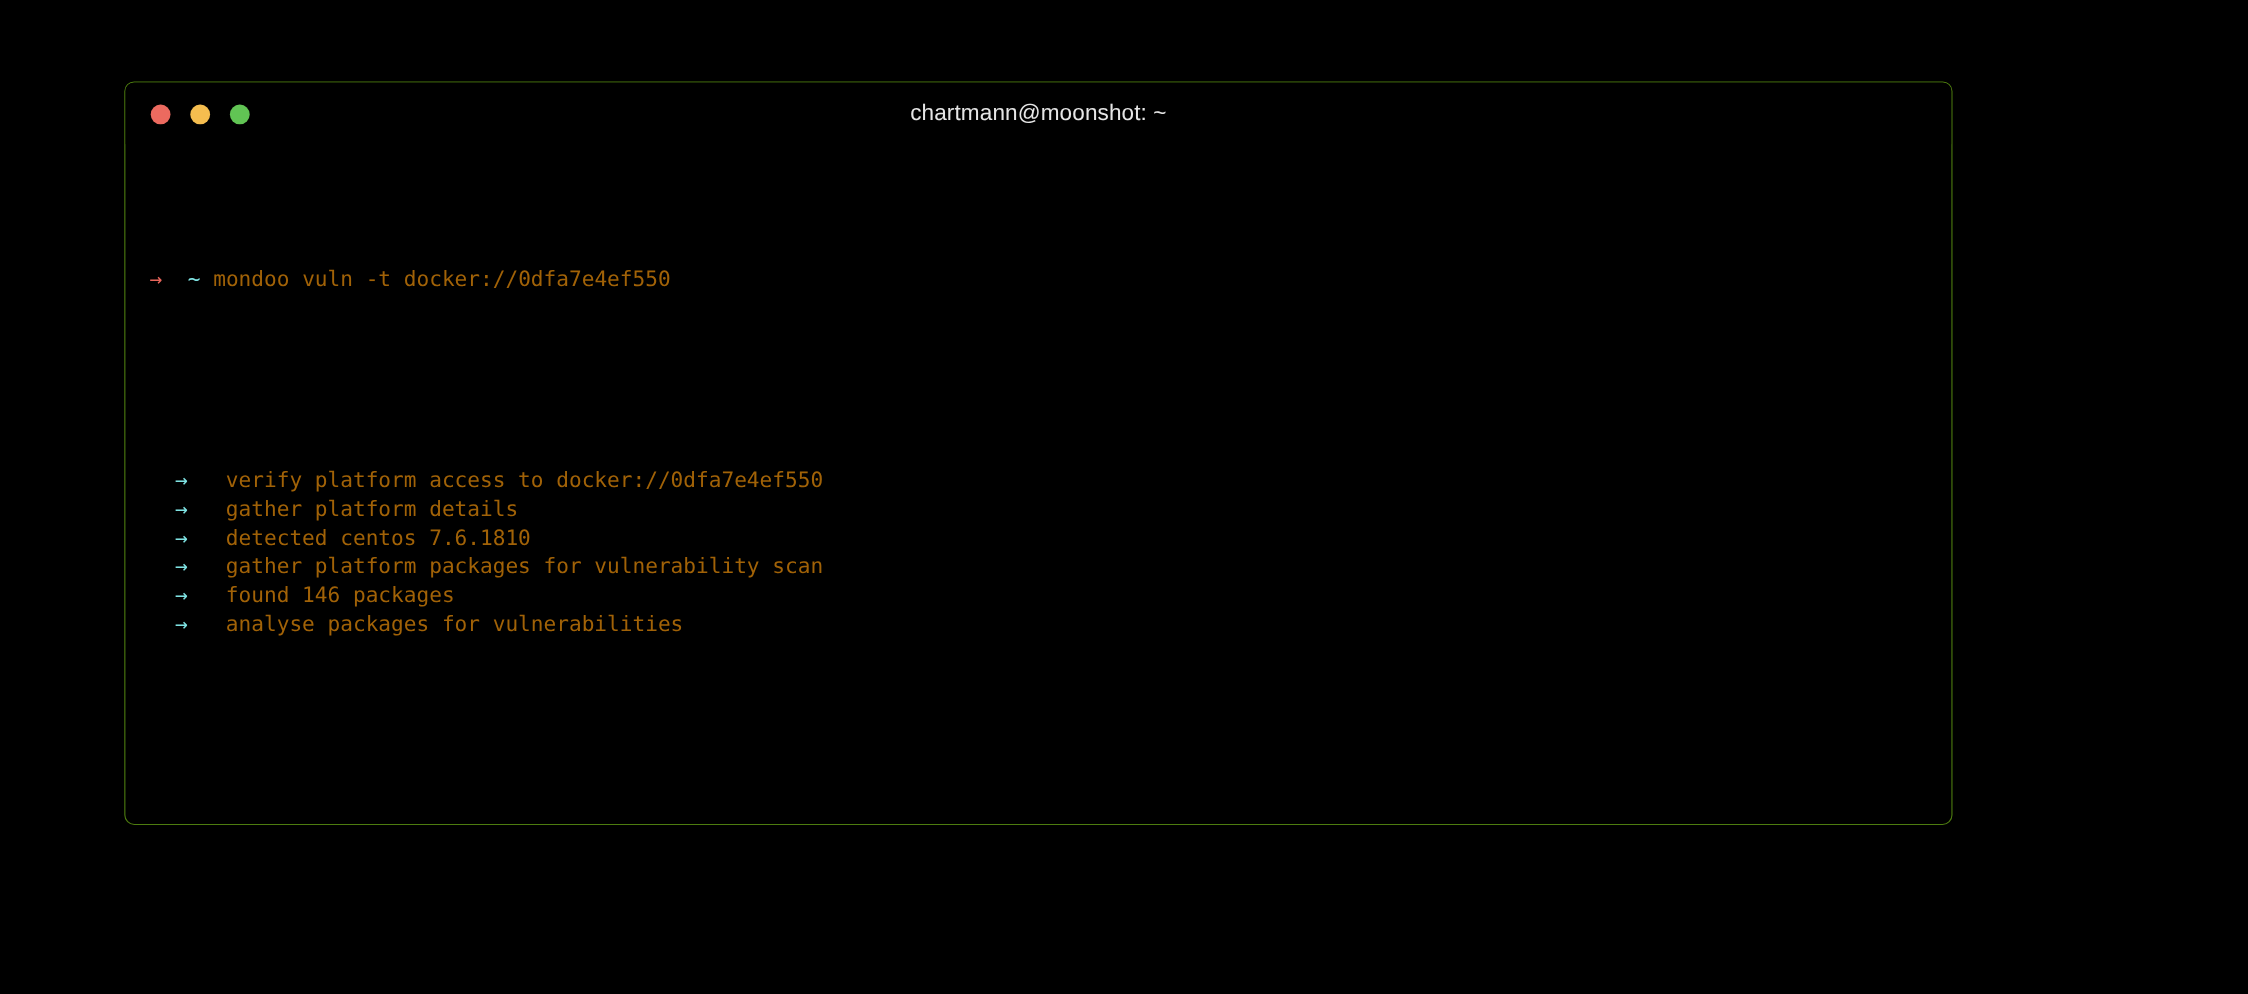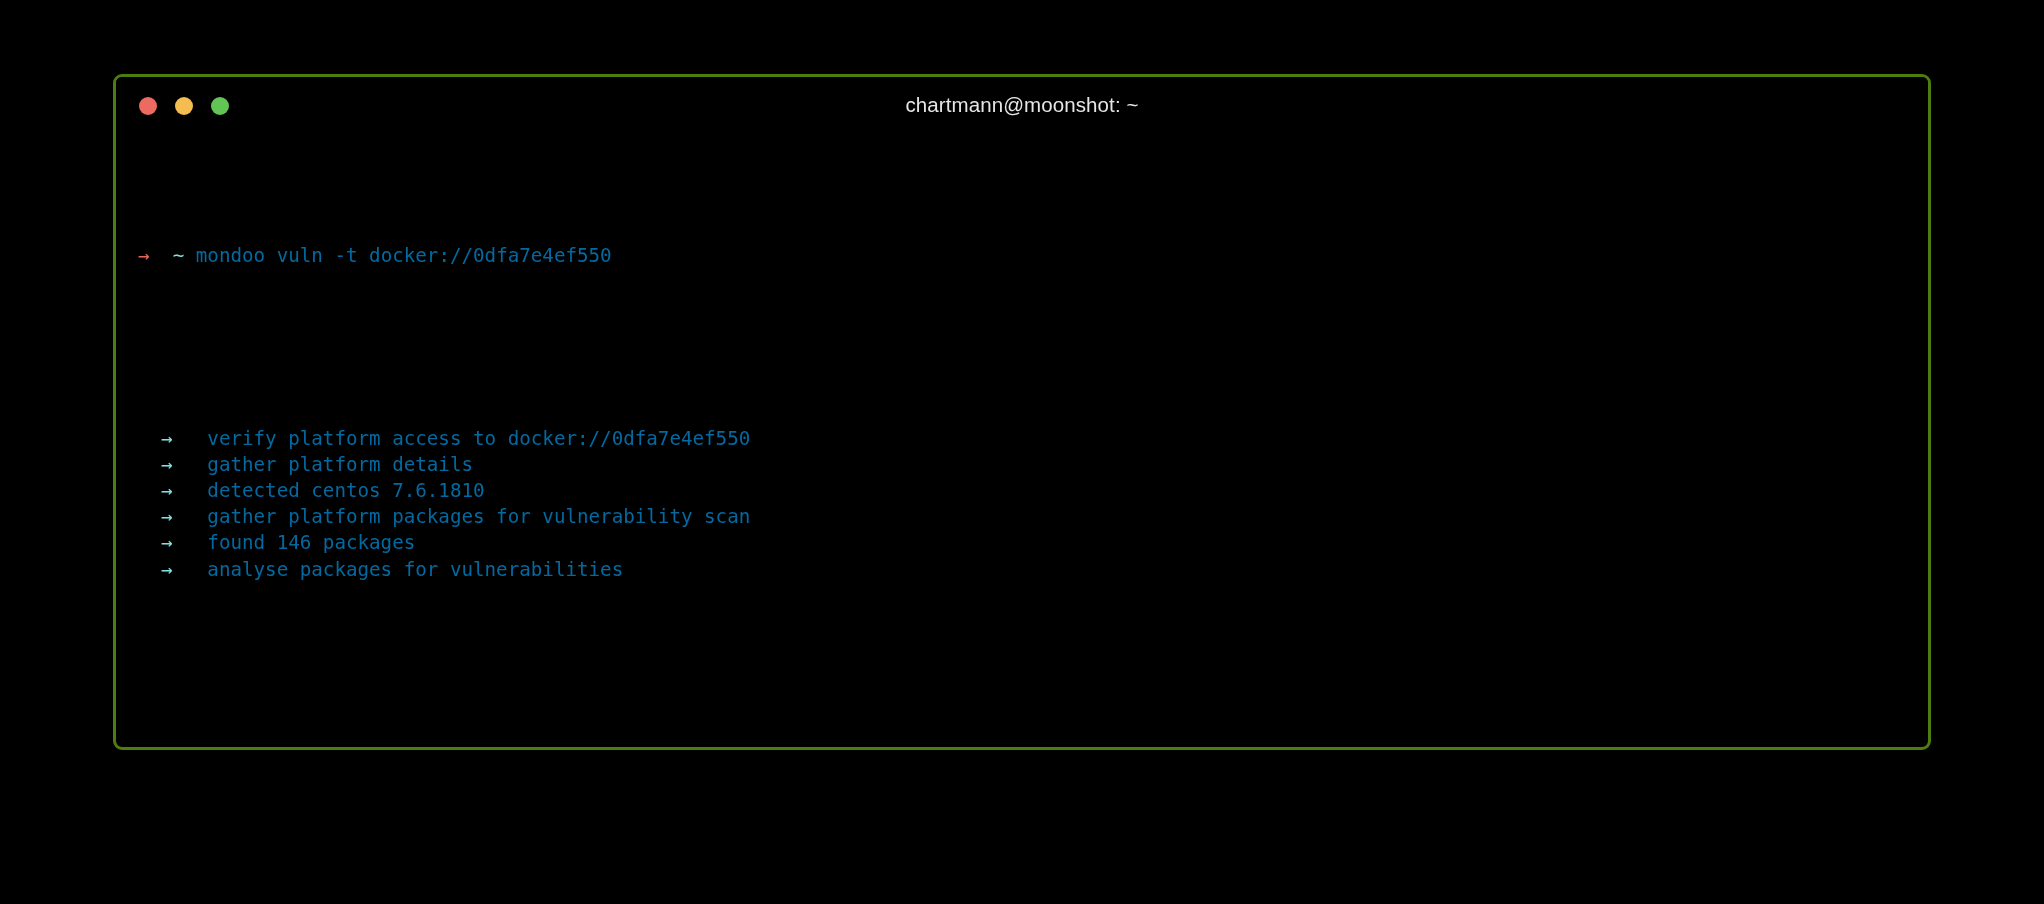--- a/index.html
+++ b/index.html
@@ -13,24 +13,24 @@
 
   body {
     font-family: "DejaVu Sans Mono", monospace;
   }
 
   
   #terminal-window {
     position: absolute;
     left: 113px;
     top: 74px;
-    width: 1818px;
+    width: 1662px;
     height: 676px;
     background: #000000;
-    border: 3px solid #4d7c0f;
+    border: 1px solid #4d7c0f;
     border-radius: 9px;
     overflow: hidden;
   }
 
   #titlebar {
     position: relative;
     height: 56px;
     width: 100%;
     background: #000000;
   }
@@ -76,21 +76,21 @@
     color: #e8e8e8;
     white-space: pre;
   }
 
   .line { white-space: pre; height: 26.1px; }
 
   
   .c-red      { color: #e8655b; }
   .c-cyan     { color: #7fe3e3; }
   .c-cyan-b   { color: #7fe3e3; font-weight: bold; }
-  .c-white    { color: #0369a1; }
+  .c-white    { color: #a16207; }
 </style>
 </head>
 <body>
 
 <div id="terminal-window">
 
   <div id="titlebar">
     <div id="traffic-lights">
       <div class="light light-close"></div>
       <div class="light light-min"></div>

